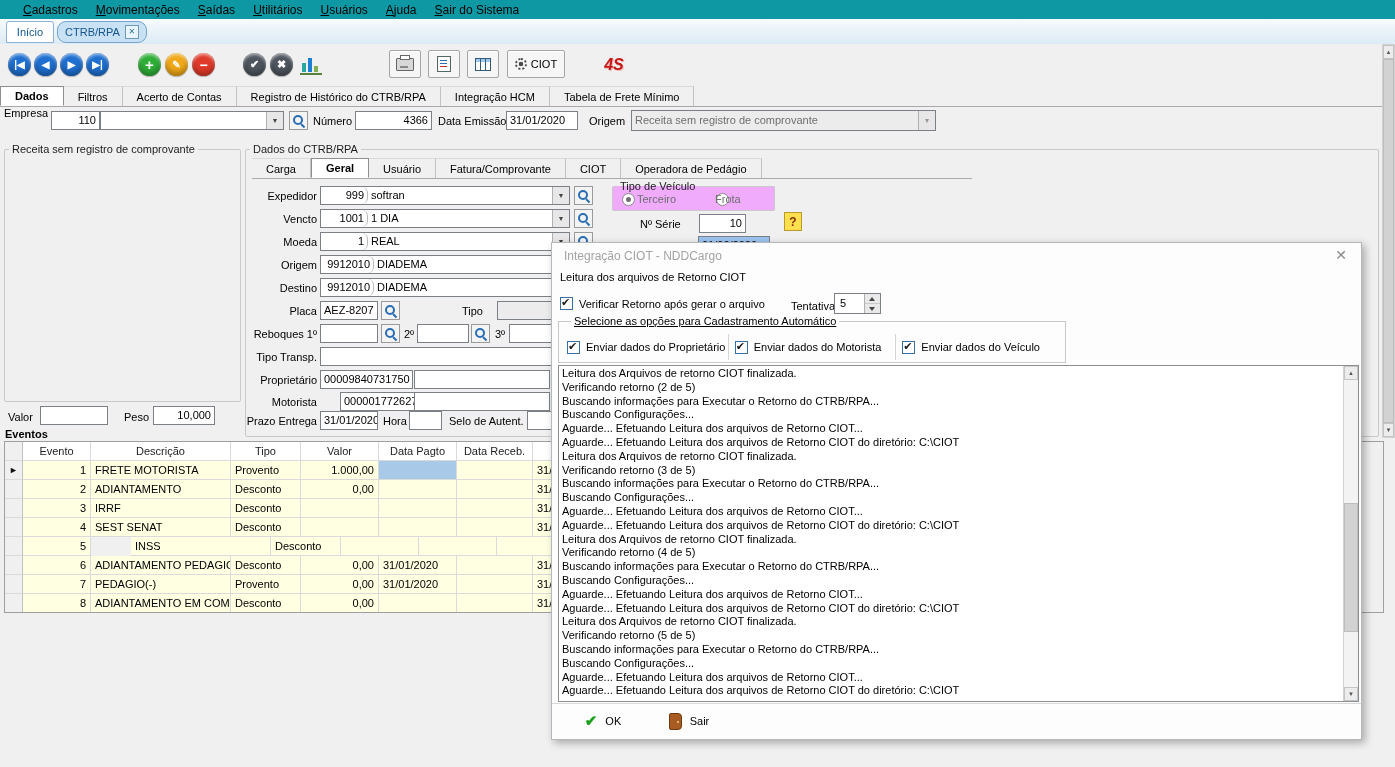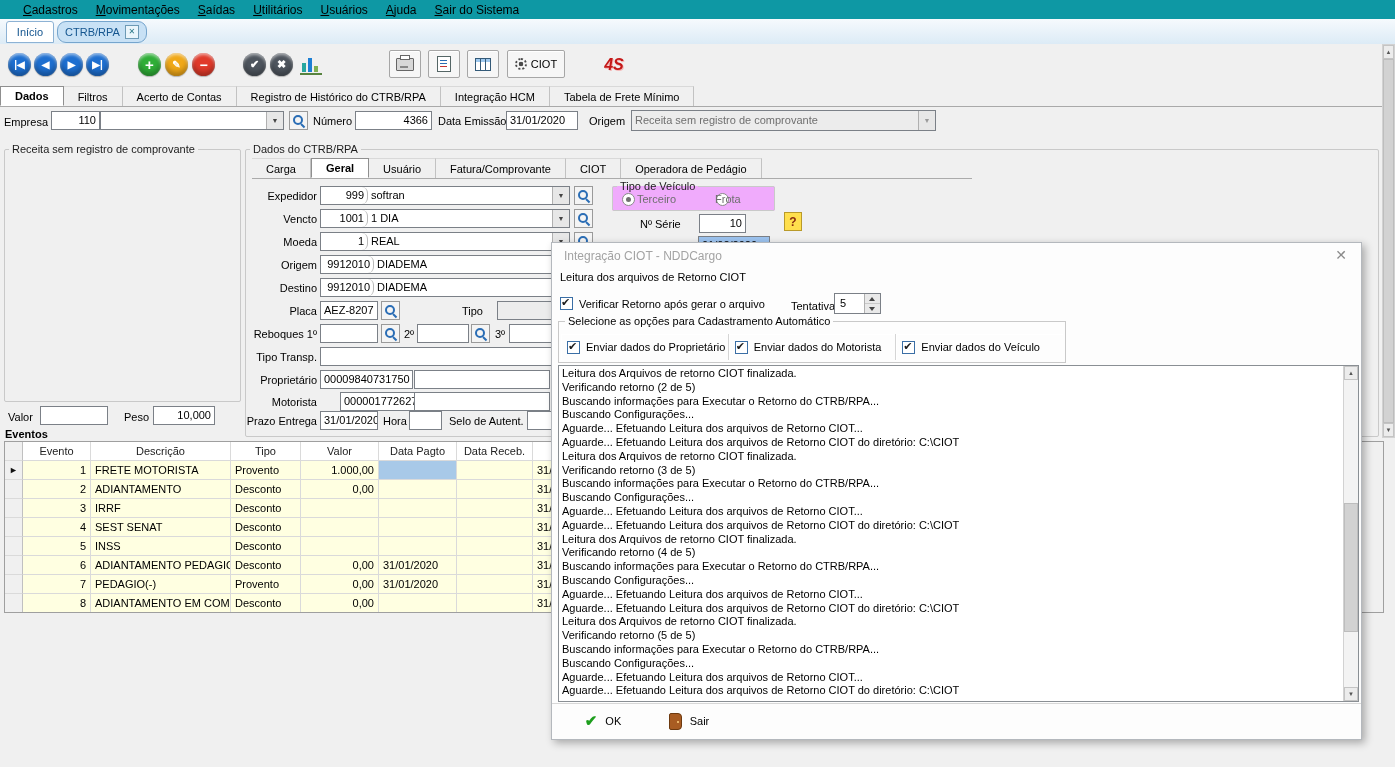--- a/index.html
+++ b/index.html
@@ -98,21 +98,21 @@
   .cbmark{position:absolute;left:0px;top:-2px;font-size:11px;color:#1c1c1c;}
   .cbrow{position:absolute;display:flex;align-items:center;gap:6px;}
   .spin{position:absolute;left:282px;top:50px;width:47px;height:21px;border:1px solid #7b8087;background:#fff;box-sizing:border-box;display:flex;}
   .spinval{flex:1;line-height:19px;padding-left:5px;}
   .spinbtns{width:15px;display:flex;flex-direction:column;border-left:1px solid #b0b0b0;}
   .sb{flex:1;background:#e9e9e9;border-bottom:1px solid #c9c9c9;position:relative;cursor:pointer;}
   .sb:last-child{border-bottom:none;}
   .sb.up::after{content:"";position:absolute;left:4px;top:3px;border-left:3px solid transparent;border-right:3px solid transparent;border-bottom:4px solid #444;}
   .sb.dn::after{content:"";position:absolute;left:4px;top:3px;border-left:3px solid transparent;border-right:3px solid transparent;border-top:4px solid #444;}
   .optgroup{position:absolute;left:6px;top:78px;width:508px;height:42px;border:1px solid #c9c9c9;box-sizing:border-box;}
-  .optgroup .gl{position:absolute;left:6px;top:-7px;background:#fdfdfd;padding:0 3px;}
+  .optgroup .gl{position:absolute;left:12px;top:-7px;background:#fdfdfd;padding:0 3px;text-decoration:underline;}
   .optcells{position:absolute;left:2px;top:12px;right:2px;bottom:2px;display:flex;}
   .optcell{flex:1;display:flex;align-items:center;gap:6px;padding-left:6px;border-right:1px solid #d5d5d5;box-shadow:inset 1px 1px 0 #fff;}
   .optcell:last-child{border-right:none;}
   .memo{position:absolute;left:6px;top:122px;width:801px;height:337px;background:#fff;border:1px solid #8a8f94;box-sizing:border-box;overflow:hidden;}
   .log-wrap{position:absolute;left:3px;top:1px;right:16px;bottom:0;overflow:hidden;}
   .log-line{font-size:11px;line-height:13.8px;white-space:nowrap;color:#000;}
   .mscroll{position:absolute;right:0;top:0;width:15px;height:100%;background:#f3f3f3;border-left:1px solid #d2d2d2;box-sizing:border-box;}
   .dlg-sep{position:absolute;left:0;top:460px;width:100%;border-top:1px solid #d8d8d8;}
   .dlgbtn{position:absolute;top:464px;width:74px;height:28px;display:flex;align-items:center;justify-content:center;gap:8px;cursor:pointer;border-radius:2px;}
   .okcheck{color:#1d9e1d;font-size:15px;font-weight:bold;}
@@ -202,21 +202,21 @@
   <div class="maintabs" id="maintabs">
       <div class="mtab sel">Dados</div>
       <div class="mtab">Filtros</div>
       <div class="mtab">Acerto de Contas</div>
       <div class="mtab">Registro de Histórico do CTRB/RPA</div>
       <div class="mtab">Integração HCM</div>
       <div class="mtab">Tabela de Frete Mínimo</div>
     </div>
 
   
-  <span class="lbl" style="left:4px;top:116px;">Empresa</span>
+  <span class="lbl" style="left:4px;top:107px;">Empresa</span>
   <div class="fld num" style="left:51px;top:111px;width:49px;">110</div>
   <div class="combo" style="left:100px;top:111px;width:184px;">
     <span class="seg name"></span>
     <span class="arrow">
         <i>▼</i>
       </span>
   </div>
   <div class="magbtn" style="left:289px;top:111px;">
       <span class="icon-mag"></span>
     </div>
@@ -409,21 +409,21 @@
         <div class="gcell" style="width: 140px;">SEST SENAT</div>
         <div class="gcell" style="width: 70px;">Desconto</div>
         <div class="gcell num" style="width: 78px;"></div>
         <div class="gcell" style="width: 78px;"></div>
         <div class="gcell" style="width: 76px;"></div>
         <div class="gcell" style="width: 90px;">31/0</div>
       </div>
       <div class="grow gbody">
         <div class="gcell ind" style="width: 18px;"></div>
         <div class="gcell num" style="width: 68px;">5</div>
-        <div class="gcell" style="width: 140px;">INSS</div>
+        <div class="gcell" style="width: 140px; margin-left: 40px;">INSS</div>
         <div class="gcell" style="width: 70px;">Desconto</div>
         <div class="gcell num" style="width: 78px;"></div>
         <div class="gcell" style="width: 78px;"></div>
         <div class="gcell" style="width: 76px;"></div>
         <div class="gcell" style="width: 90px;">31/0</div>
       </div>
       <div class="grow gbody">
         <div class="gcell ind" style="width: 18px;"></div>
         <div class="gcell num" style="width: 68px;">6</div>
         <div class="gcell" style="width: 140px;">ADIANTAMENTO PEDAGIO(+)</div>

